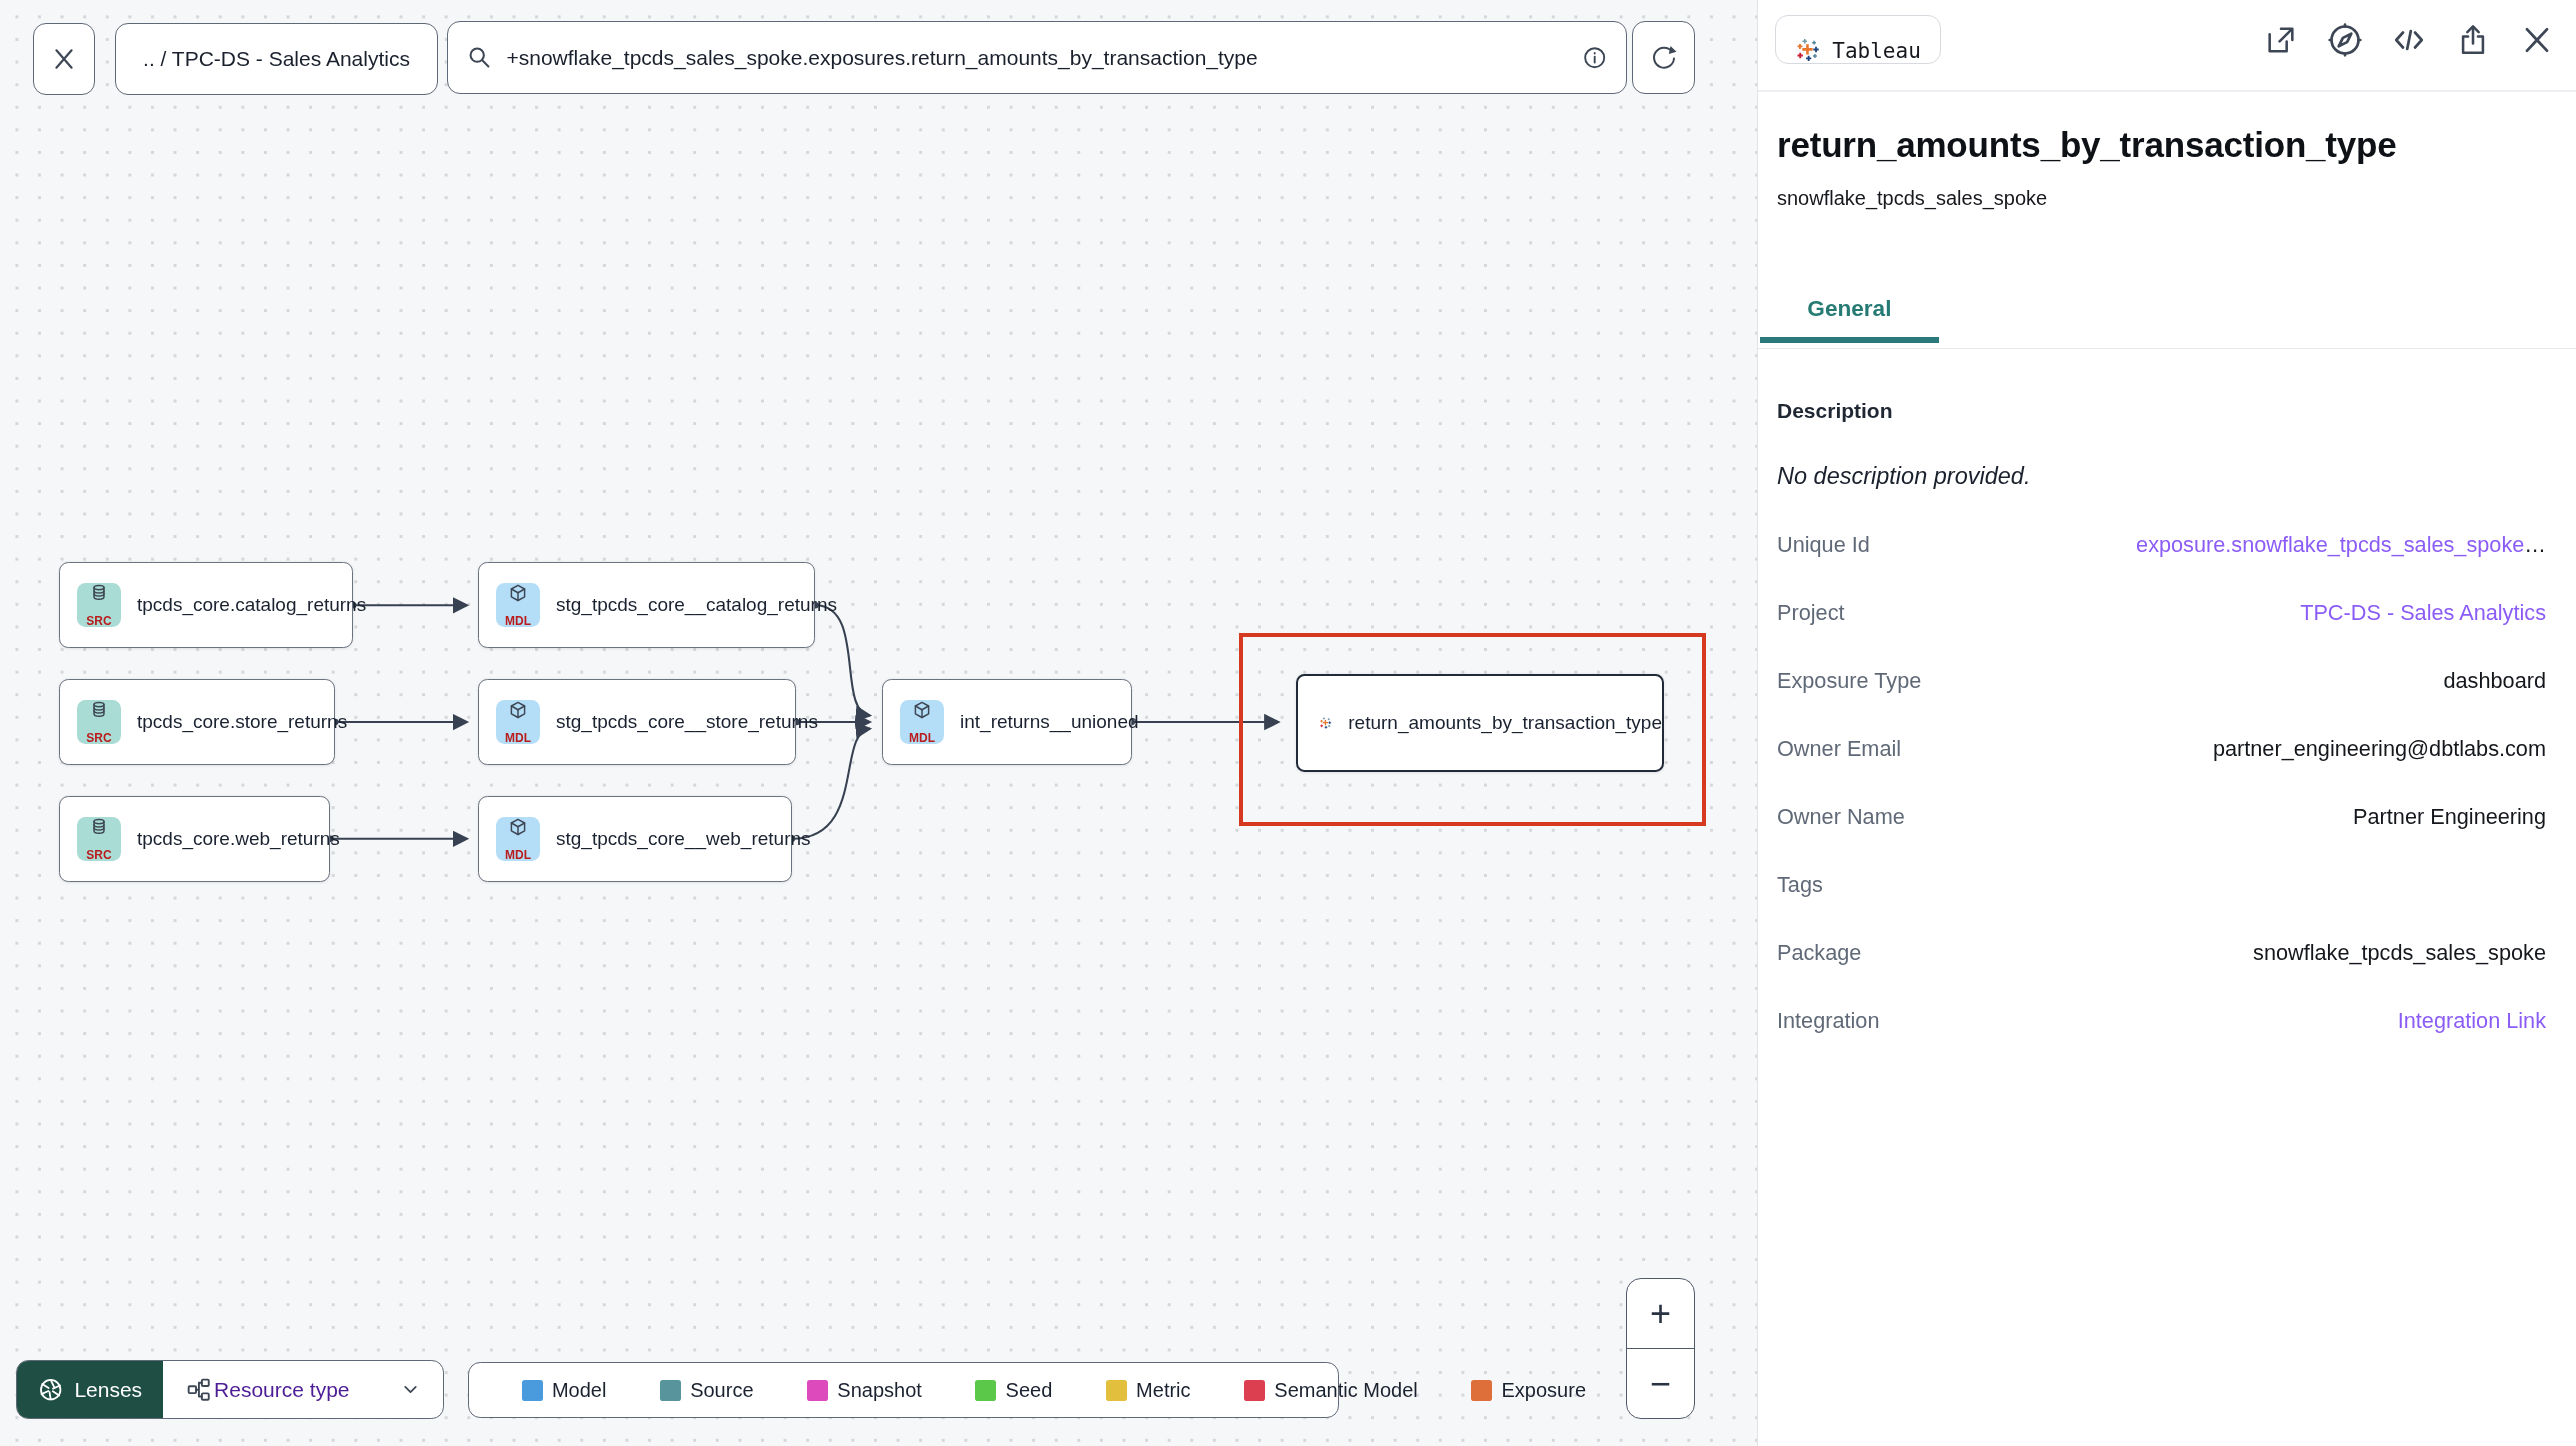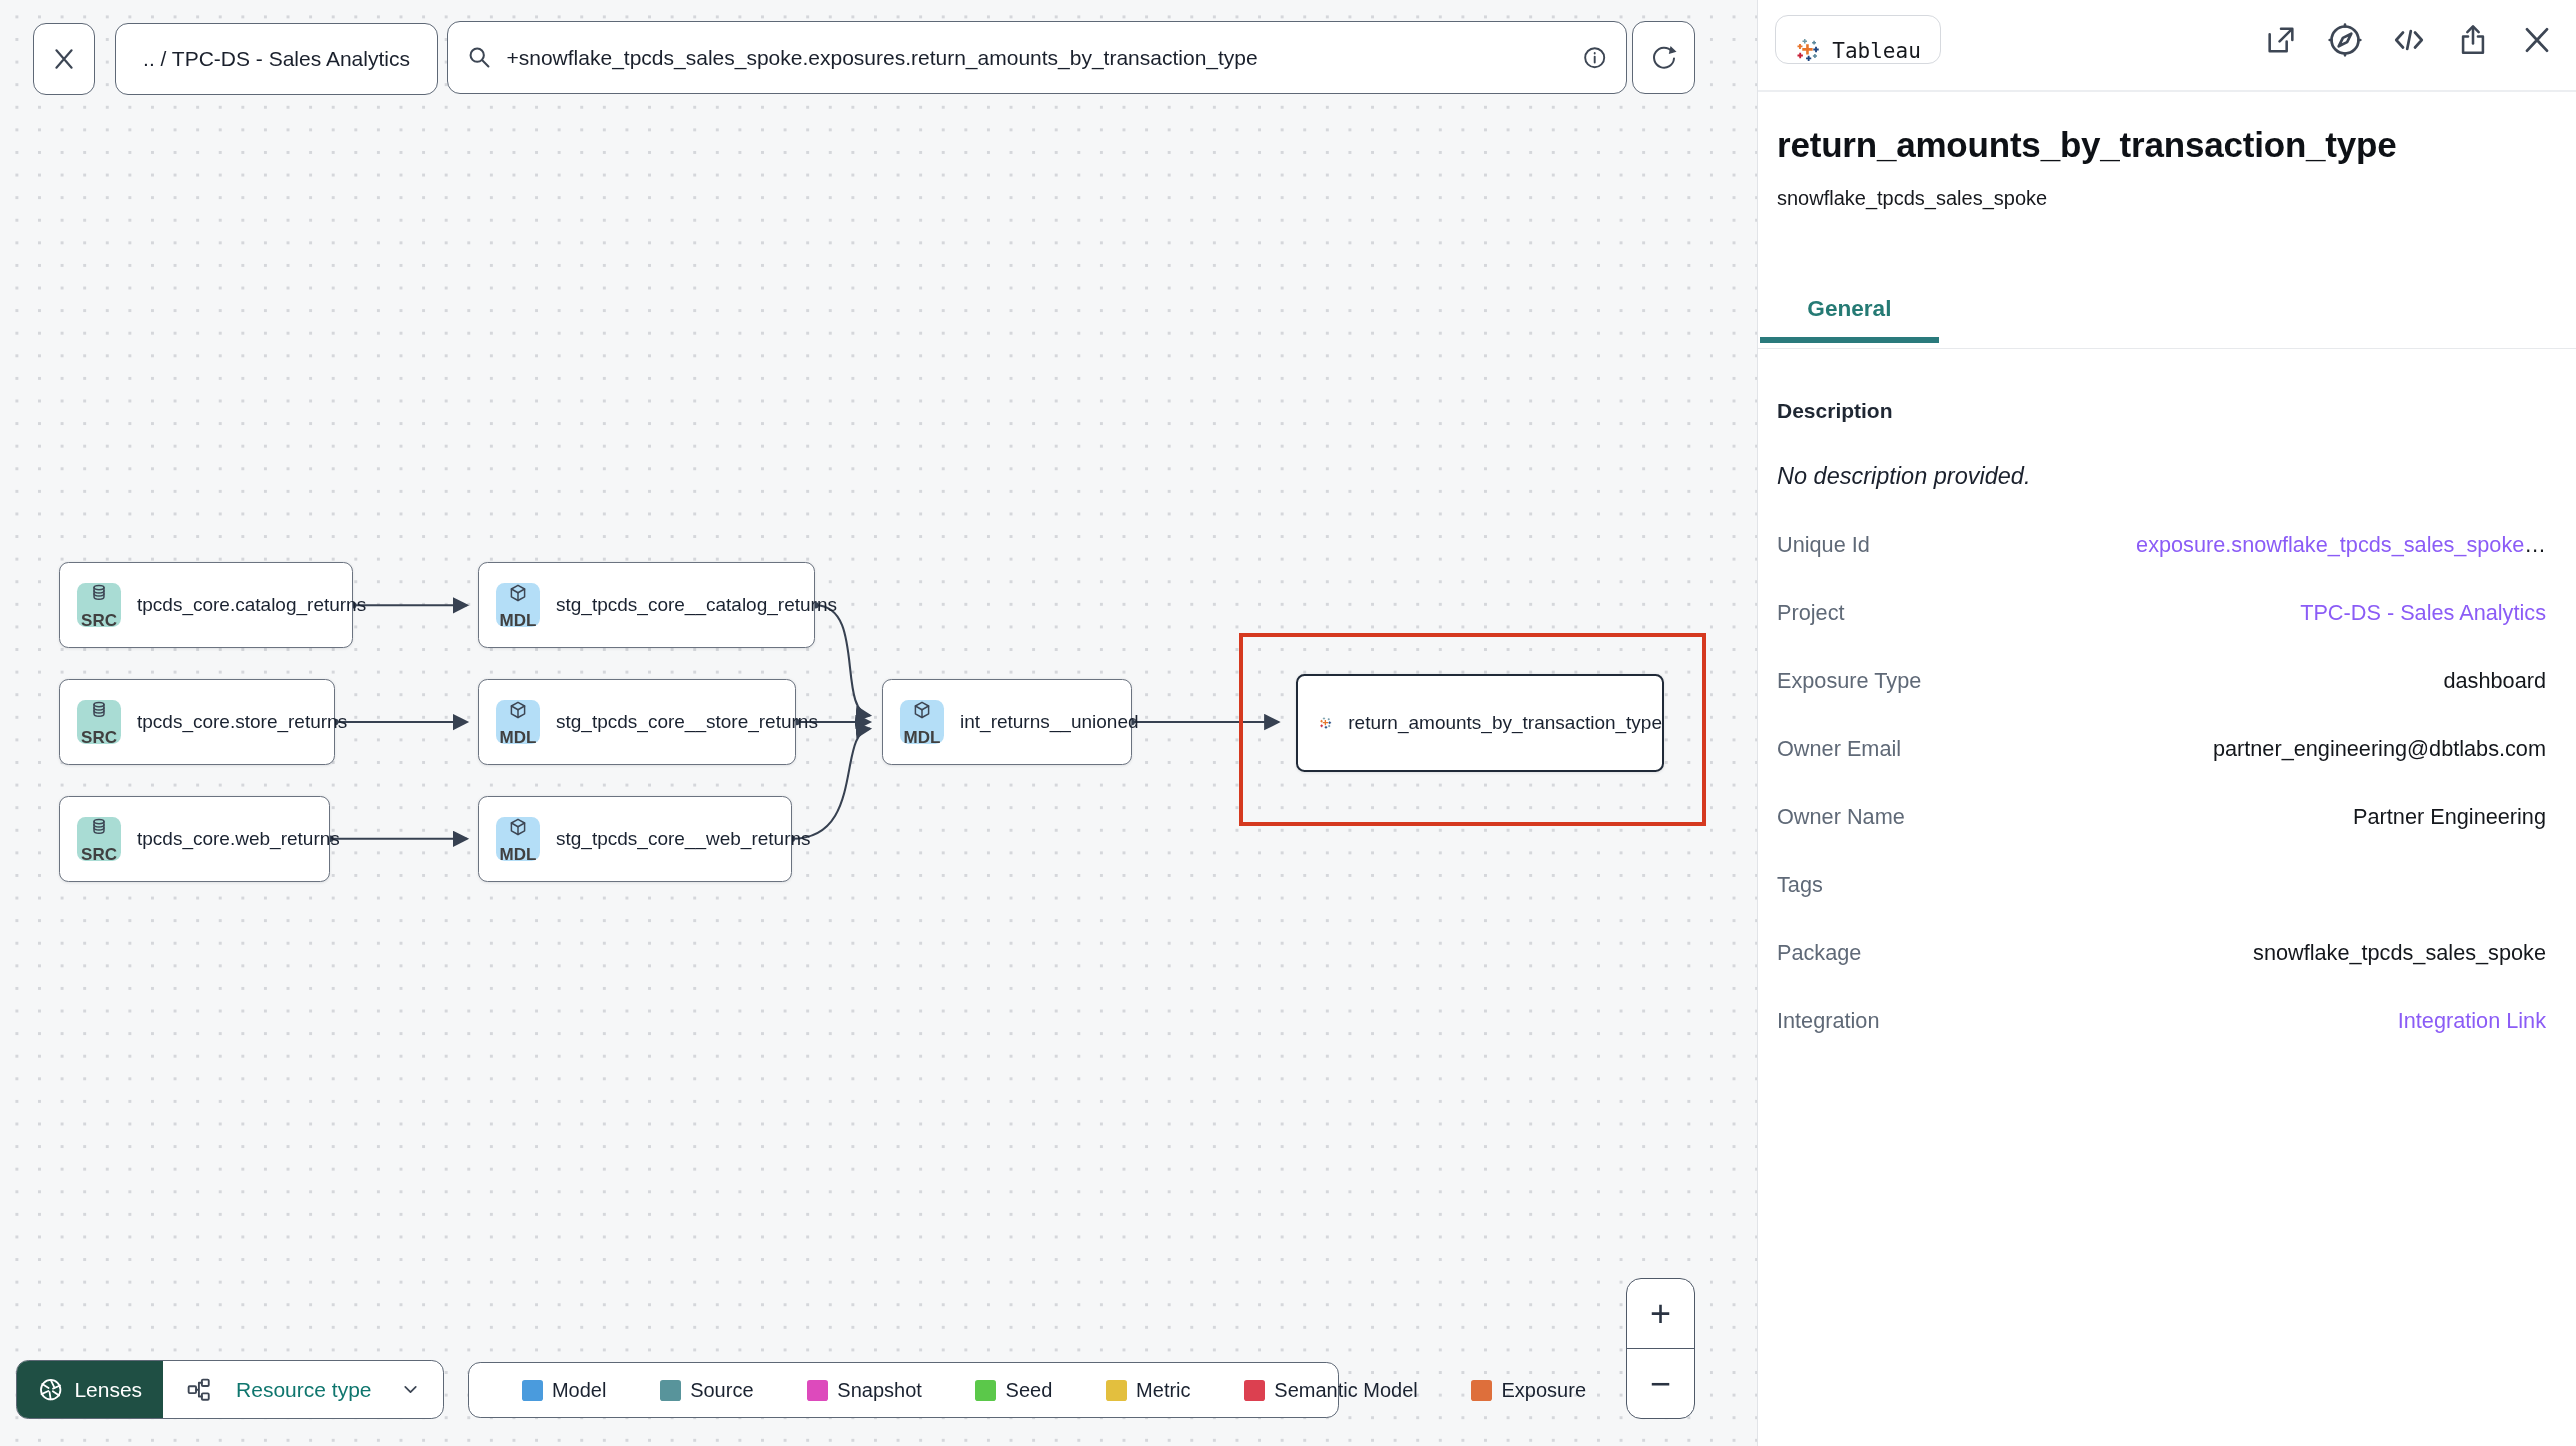--- a/index.html
+++ b/index.html
@@ -44,21 +44,21 @@
   .node {
     position: absolute; background: #fff; border: 1.9px solid #6b7380; border-radius: 9.4px;
     display: flex; align-items: center; padding-left: 17px; gap: 16px;
     box-shadow: 0 0.9px 2.8px rgba(20,25,40,.10); cursor: pointer;
   }
   .node-label { font-size: 19px; color: #1a2230; white-space: nowrap; }
   .nbadge {
     width: 44px; height: 44px; border-radius: 8.5px; flex: 0 0 auto;
     display: flex; flex-direction: column; align-items: center; justify-content: center;
   }
-  .nbadge .btxt { font-size: 17px; font-weight: bold; color: #404040; line-height: 12.2px; margin-top: 12px; }
+  .nbadge .btxt { font-size: 12px; font-weight: bold; color: #b91c1c; line-height: 12.2px; margin-top: 12px; }
   .nbadge-src { background: #a9dcd4; }
   .nbadge-mdl { background: #b4def7; }
   .node-src-catalog { left: 59px;  top: 562px; width: 294px; height: 86px; }
   .node-src-store   { left: 59px;  top: 679px; width: 276px; height: 86px; }
   .node-src-web     { left: 59px;  top: 796px; width: 271px; height: 86px; }
   .node-stg-catalog { left: 478px; top: 562px; width: 337px; height: 86px; }
   .node-stg-store   { left: 478px; top: 679px; width: 318px; height: 86px; }
   .node-stg-web     { left: 478px; top: 796px; width: 314px; height: 86px; }
   .node-int         { left: 882px; top: 679px; width: 250px; height: 86px; }
   .node-exposure    { left: 1296px; top: 674px; width: 368px; height: 98px;
@@ -72,21 +72,21 @@
   .lens-group {
     position: absolute; left: 16px; top: 1360px; height: 59px;
     display: flex; border: 1.9px solid #5e6876; border-radius: 12.2px; overflow: hidden;
     background: #fff; cursor: pointer;
   }
   .lenses-btn {
     background: #1f4f44; color: #fff; display: flex; align-items: center; gap: 11px;
     padding: 0 21px; font-size: 21px;
   }
   .resource-btn {
-    display: flex; align-items: center; gap: 25px; padding: 0 22.6px; font-size: 21px; color: #0f766e;
+    display: flex; align-items: center; gap: 3px; padding: 0 22.6px; font-size: 21px; color: #4c1d95;
     width: 280px;
   }
   .resource-btn .chev { margin-left: auto; }
   .legend {
     position: absolute; left: 468px; top: 1362px; width: 871px; height: 56px;
     background: #fff; border: 1.9px solid #5e6876; border-radius: 12.2px;
     display: flex; align-items: center; padding: 0 24.5px; gap: 25.4px;
   }
   .legend-item { display: flex; align-items: center; gap: 9.4px; font-size: 20px; color: #1a2230; white-space: nowrap; margin-left: 28px; }
   .legend-swatch { width: 21px; height: 21px; border-radius: 2.8px; flex: 0 0 auto; }

